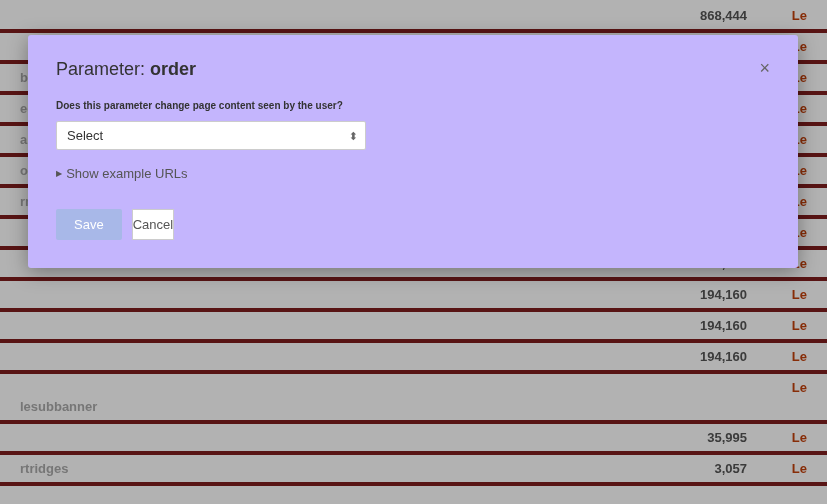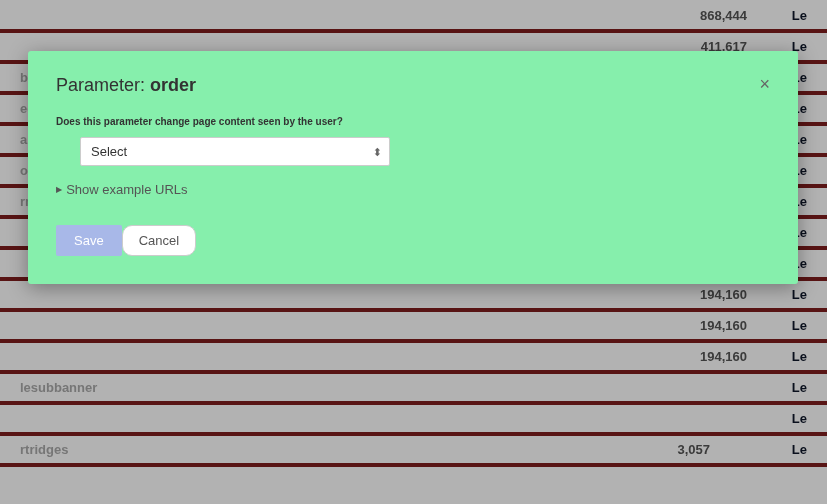--- a/index.html
+++ b/index.html
@@ -40,21 +40,21 @@
 
     .bg-row .num {
       width: 120px;
       text-align: right;
       color: #555;
     }
 
     .bg-row .le {
       width: 40px;
       text-align: right;
-      color: #0f172a;
+      color: #c2410c;
       margin-left: 20px;
     }
 
     .bg-left {
       position: absolute;
       left: 0;
       color: #aaa;
     }
 
     
@@ -64,24 +64,24 @@
       left: 0;
       width: 100%;
       height: 100%;
       background: rgba(0,0,0,0.3);
       z-index: 10;
     }
 
     
     .modal {
       position: absolute;
-      top: 51px;
+      top: 35px;
       left: 28px;
       width: 770px;
-      background: #86efac;
+      background: #c4b5fd;
       border-radius: 3px;
       box-shadow: 0 4px 20px rgba(0,0,0,0.35);
       z-index: 20;
       padding: 24px 28px 28px 28px;
     }
 
     .modal-header {
       display: flex;
       justify-content: space-between;
       align-items: flex-start;
@@ -113,21 +113,20 @@
       font-weight: bold;
       color: #333;
       margin-bottom: 10px;
     }
 
     .select-wrapper {
       position: relative;
       display: inline-block;
       width: 310px;
       margin-bottom: 16px;
-      margin-left: 24px;
     }
 
     .select-wrapper select {
       width: 100%;
       padding: 6px 28px 6px 10px;
       border: 1px solid #ccc;
       border-radius: 2px;
       background: #fff;
       font-size: 13px;
       color: #333;
@@ -156,39 +155,40 @@
       cursor: pointer;
     }
 
     .show-example .triangle {
       font-size: 8px;
       color: #555;
     }
 
     .modal-actions {
       display: flex;
+      gap: 10px;
       align-items: flex-end;
     }
 
     .btn-save {
       background: #a8b8e8;
       color: #fff;
       border: none;
       border-radius: 2px;
       padding: 8px 18px;
       font-size: 13px;
       cursor: pointer;
     }
 
     .btn-cancel {
       background: #fff;
       color: #555;
       border: 1px solid #ccc;
-      border-radius: 10px;
-      padding: 7px 16px;
+      border-radius: 0;
+      padding: 7px 0;
       font-size: 13px;
       cursor: pointer;
     }
   </style>
 </head>
 <body>
 
 <div class="bg-content">
   <div class="bg-row" style="padding-top:8px;">
     <span class="num">868,444</span>
@@ -248,31 +248,32 @@
   </div>
   <div class="bg-row">
     <span class="num">194,160</span>
     <span class="le">Le</span>
   </div>
   <div class="bg-row">
     <span class="num">194,160</span>
     <span class="le">Le</span>
   </div>
   <div class="bg-row" style="justify-content: space-between;">
-    <span style="color:#aaa;">lesubbanner</span>
-    <div style="display:flex;">
-      <span class="le">Le</span>
-    </div>
-  </div>
-  <div class="bg-row">
+    <span style="color:#aaa;margin-top:19px;">lesubbanner</span>
+    <div style="display:flex;">
+      <span class="le">Le</span>
+    </div>
+  </div>
+  <div class="bg-row">
+    <span class="num">35,995</span>
     <span class="le">Le</span>
   </div>
   <div class="bg-row" style="justify-content: space-between; align-items: flex-end;">
     <span style="color:#aaa;">rtridges</span>
-    <div style="display:flex;gap:37px;">
+    <div style="display:flex;">
       <span class="num">3,057</span>
       <span class="le">Le</span>
     </div>
   </div>
 </div>
 
 <div class="overlay"></div>
 
 <div class="modal">
   <div class="modal-header">

